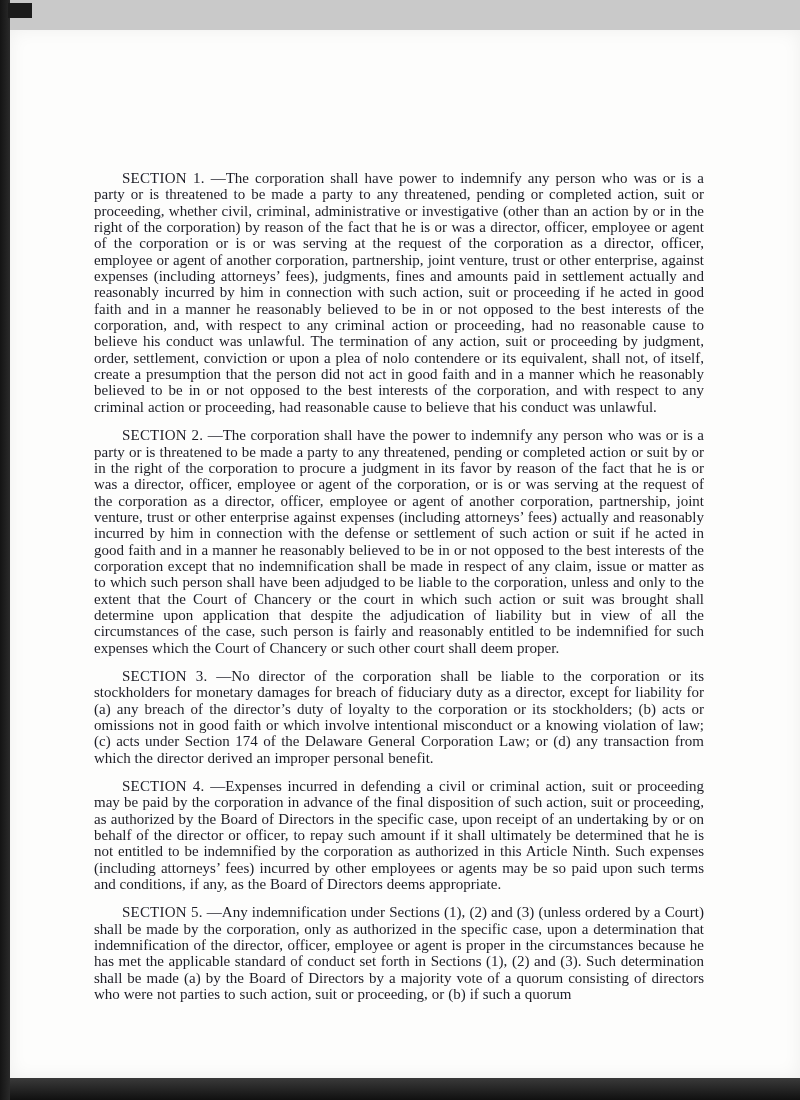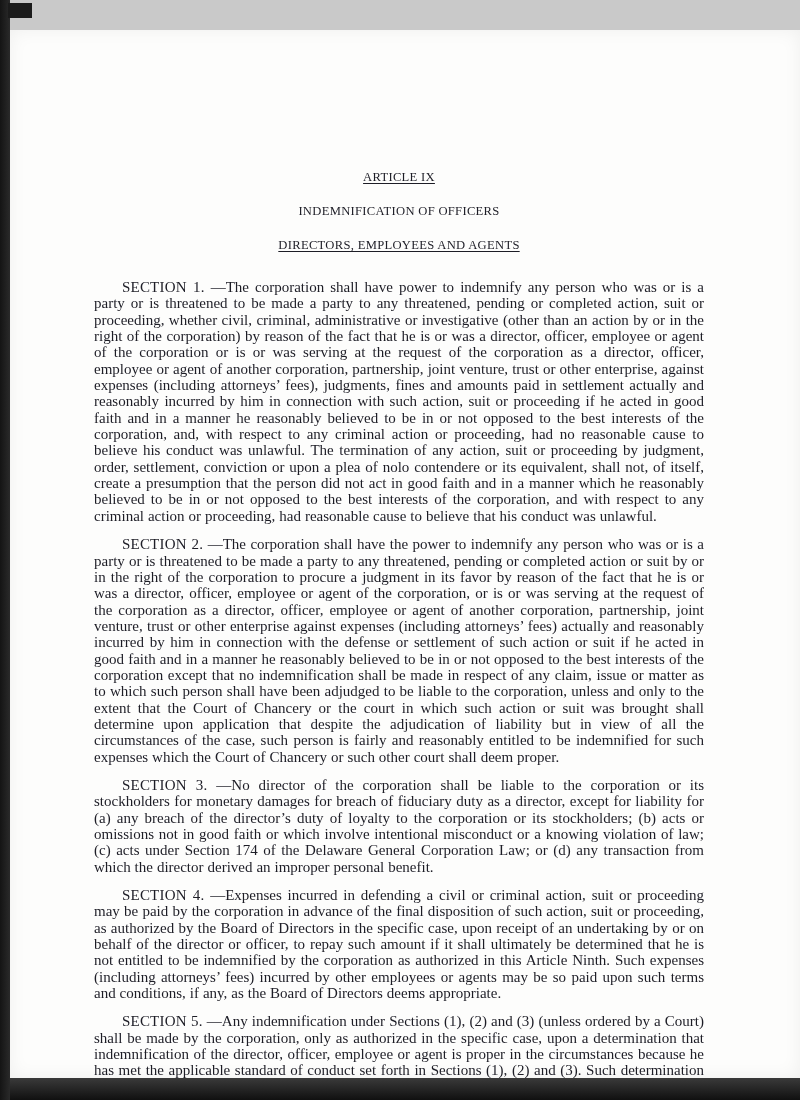--- a/index.html
+++ b/index.html
@@ -78,31 +78,20 @@
 </head>
 <body>
 
 <div class="scan-edge-left"></div>
 <div class="scan-edge-bottom"></div>
 <div class="scan-corner-mark"></div>
 
 <div class="page">
   <div class="content">
 
-    <div class="title-block">
-      <p class="title-line underlined">
-        <span>ARTICLE IX</span>
-      </p>
-      <p class="title-line">
-        <span>INDEMNIFICATION OF OFFICERS</span>
-      </p>
-      <p class="title-line underlined">
-        <span>DIRECTORS, EMPLOYEES AND AGENTS</span>
-      </p>
-    </div>
 
     <p class="body-paragraph"><span class="section-label">SECTION 1.</span> <span>—The corporation shall have power to indemnify any person who was or is a party or is threatened to be made a party to any threatened, pending or completed action, suit or proceeding, whether civil, criminal, administrative or investigative (other than an action by or in the right of the corporation) by reason of the fact that he is or was a director, officer, employee or agent of the corporation or is or was serving at the request of the corporation as a director, officer, employee or agent of another corporation, partnership, joint venture, trust or other enterprise, against expenses (including attorneys’ fees), judgments, fines and amounts paid in settlement actually and reasonably incurred by him in connection with such action, suit or proceeding if he acted in good faith and in a manner he reasonably believed to be in or not opposed to the best interests of the corporation, and, with respect to any criminal action or proceeding, had no reasonable cause to believe his conduct was unlawful. The termination of any action, suit or proceeding by judgment, order, settlement, conviction or upon a plea of nolo contendere or its equivalent, shall not, of itself, create a presumption that the person did not act in good faith and in a manner which he reasonably believed to be in or not opposed to the best interests of the corporation, and with respect to any criminal action or proceeding, had reasonable cause to believe that his conduct was unlawful.</span></p>
 
     <p class="body-paragraph"><span class="section-label">SECTION 2.</span> <span>—The corporation shall have the power to indemnify any person who was or is a party or is threatened to be made a party to any threatened, pending or completed action or suit by or in the right of the corporation to procure a judgment in its favor by reason of the fact that he is or was a director, officer, employee or agent of the corporation, or is or was serving at the request of the corporation as a director, officer, employee or agent of another corporation, partnership, joint venture, trust or other enterprise against expenses (including attorneys’ fees) actually and reasonably incurred by him in connection with the defense or settlement of such action or suit if he acted in good faith and in a manner he reasonably believed to be in or not opposed to the best interests of the corporation except that no indemnification shall be made in respect of any claim, issue or matter as to which such person shall have been adjudged to be liable to the corporation, unless and only to the extent that the Court of Chancery or the court in which such action or suit was brought shall determine upon application that despite the adjudication of liability but in view of all the circumstances of the case, such person is fairly and reasonably entitled to be indemnified for such expenses which the Court of Chancery or such other court shall deem proper.</span></p>
 
     <p class="body-paragraph"><span class="section-label">SECTION 3.</span> <span>—No director of the corporation shall be liable to the corporation or its stockholders for monetary damages for breach of fiduciary duty as a director, except for liability for (a) any breach of the director’s duty of loyalty to the corporation or its stockholders; (b) acts or omissions not in good faith or which involve intentional misconduct or a knowing violation of law; (c) acts under Section 174 of the Delaware General Corporation Law; or (d) any transaction from which the director derived an improper personal benefit.</span></p>
 
     <p class="body-paragraph"><span class="section-label">SECTION 4.</span> <span>—Expenses incurred in defending a civil or criminal action, suit or proceeding may be paid by the corporation in advance of the final disposition of such action, suit or proceeding, as authorized by the Board of Directors in the specific case, upon receipt of an undertaking by or on behalf of the director or officer, to repay such amount if it shall ultimately be determined that he is not entitled to be indemnified by the corporation as authorized in this Article Ninth. Such expenses (including attorneys’ fees) incurred by other employees or agents may be so paid upon such terms and conditions, if any, as the Board of Directors deems appropriate.</span></p>
 
     <p class="body-paragraph"><span class="section-label">SECTION 5.</span> <span>—Any indemnification under Sections (1), (2) and (3) (unless ordered by a Court) shall be made by the corporation, only as authorized in the specific case, upon a determination that indemnification of the director, officer, employee or agent is proper in the circumstances because he has met the applicable standard of conduct set forth in Sections (1), (2) and (3). Such determination shall be made (a) by the Board of Directors by a majority vote of a quorum consisting of directors who were not parties to such action, suit or proceeding, or (b) if such a quorum</span></p>

